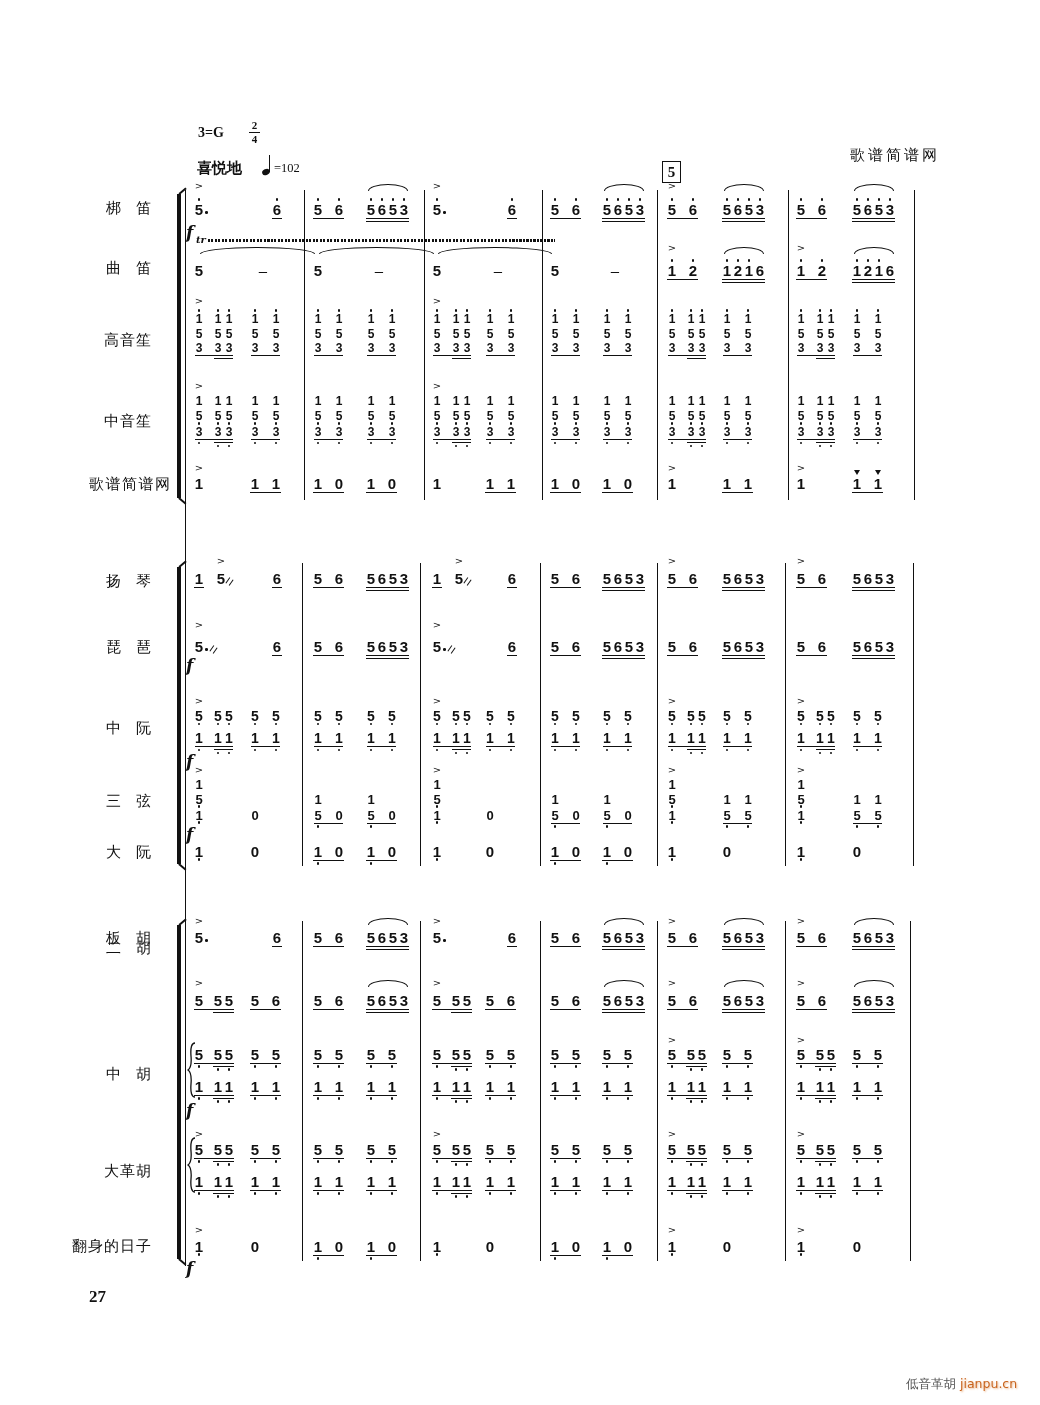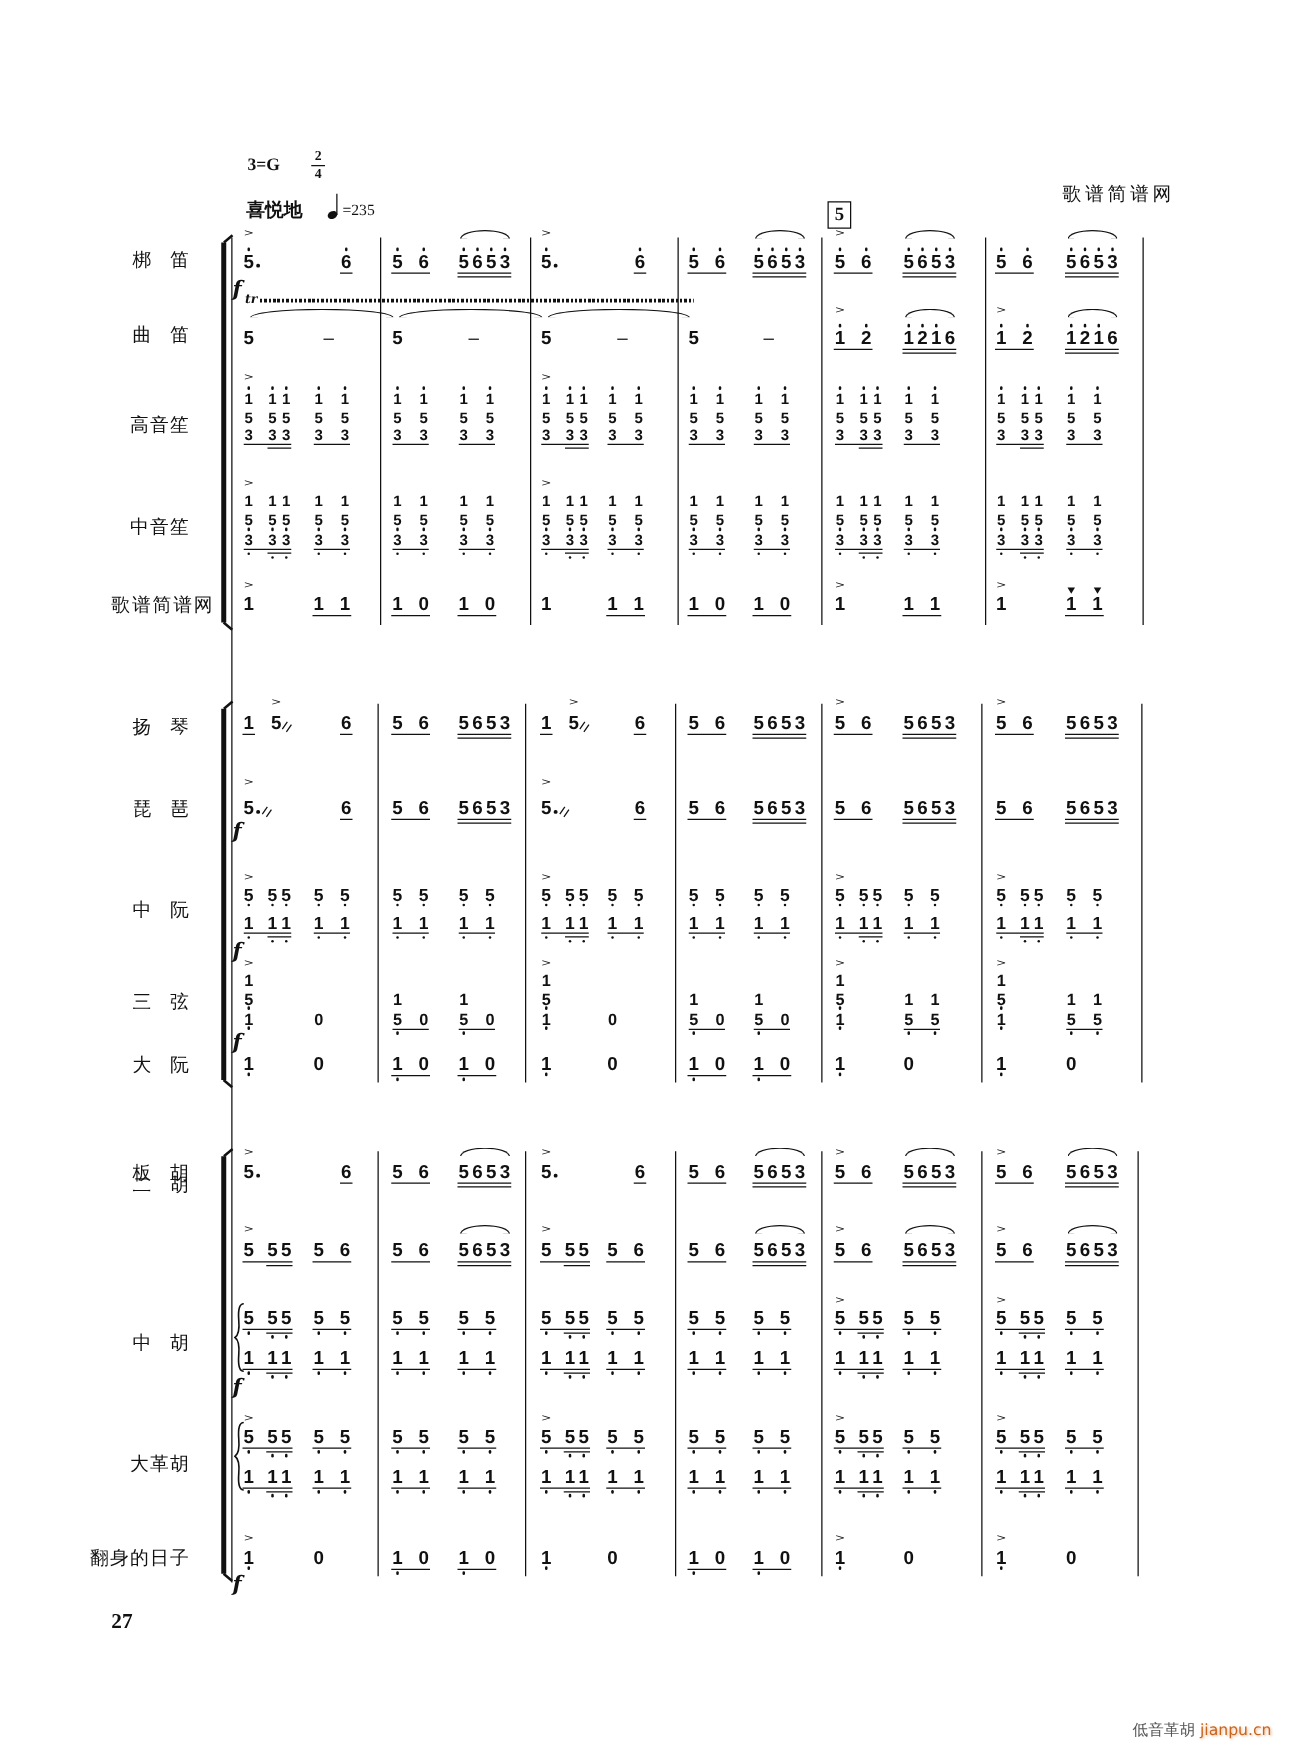--- a/index.html
+++ b/index.html
@@ -45,21 +45,21 @@
 
   <div class="key">3=G</div>
   <div class="timesig">
     <span class="num">2</span>
     <span class="den">4</span>
   </div>
 
   <div class="tempo-text">喜悦地</div>
   <div class="qnote-head"></div>
   <div class="qnote-stem"></div>
-  <div class="tempo-val">=235</div>
+  <div class="tempo-val">=102</div>
 
   <div class="composer">歌谱简谱网</div>
   <div class="rehearsal">5</div>
 
   <div class="pagenum">27</div>
   <div class="watermark">
     <span class="wm-cn">低音革胡</span><span class="wm-url">jianpu.cn</span>
   </div>
 <div class="sysline" style="left: 185px; top: 190px; height: 1076px;"></div>
     <div class="bracket" style="left: 177px; top: 194px; height: 304px;"></div>

